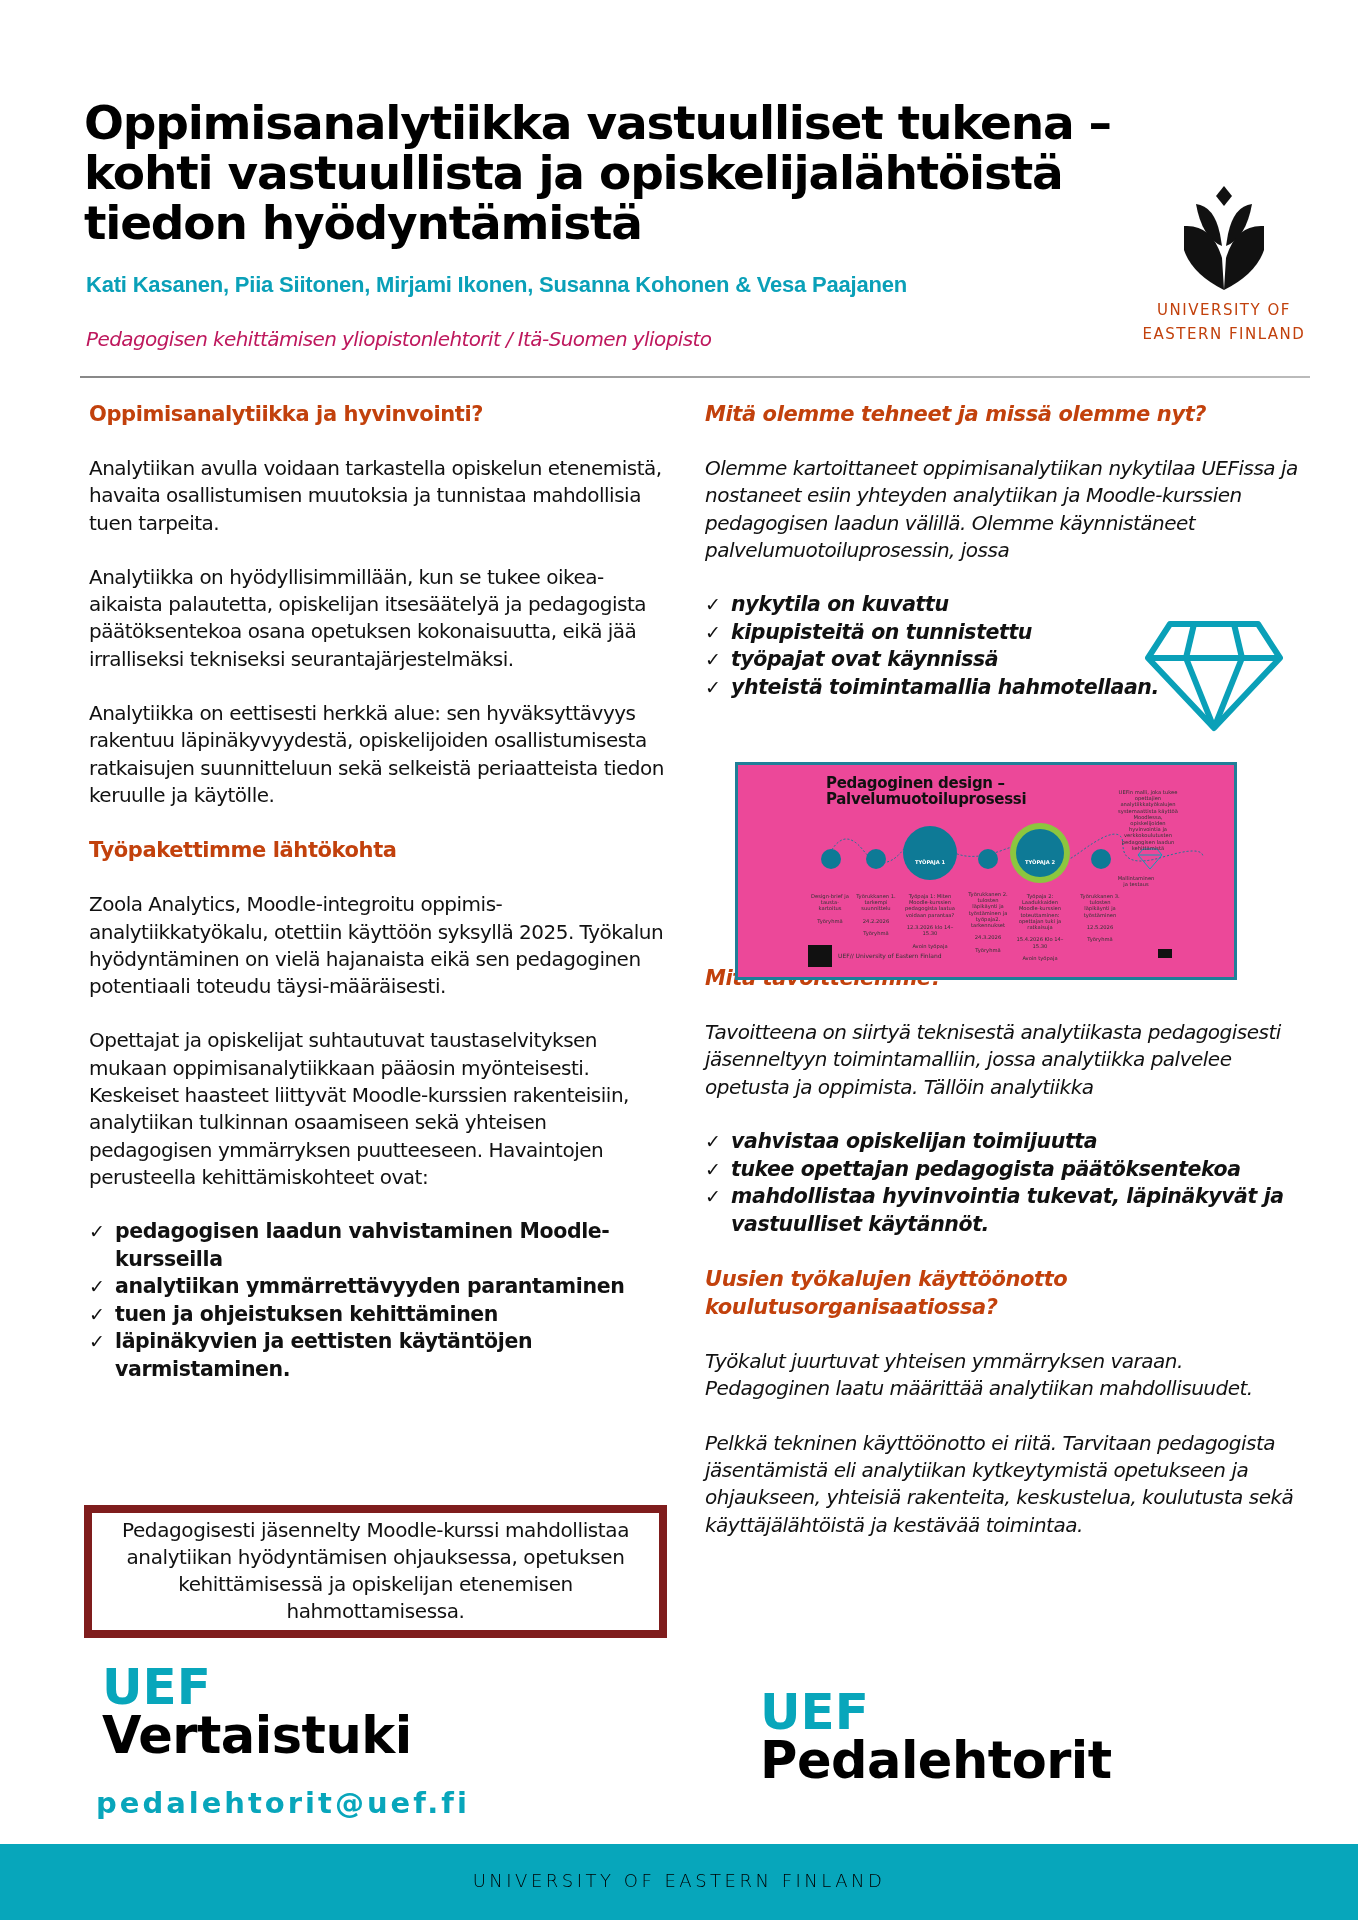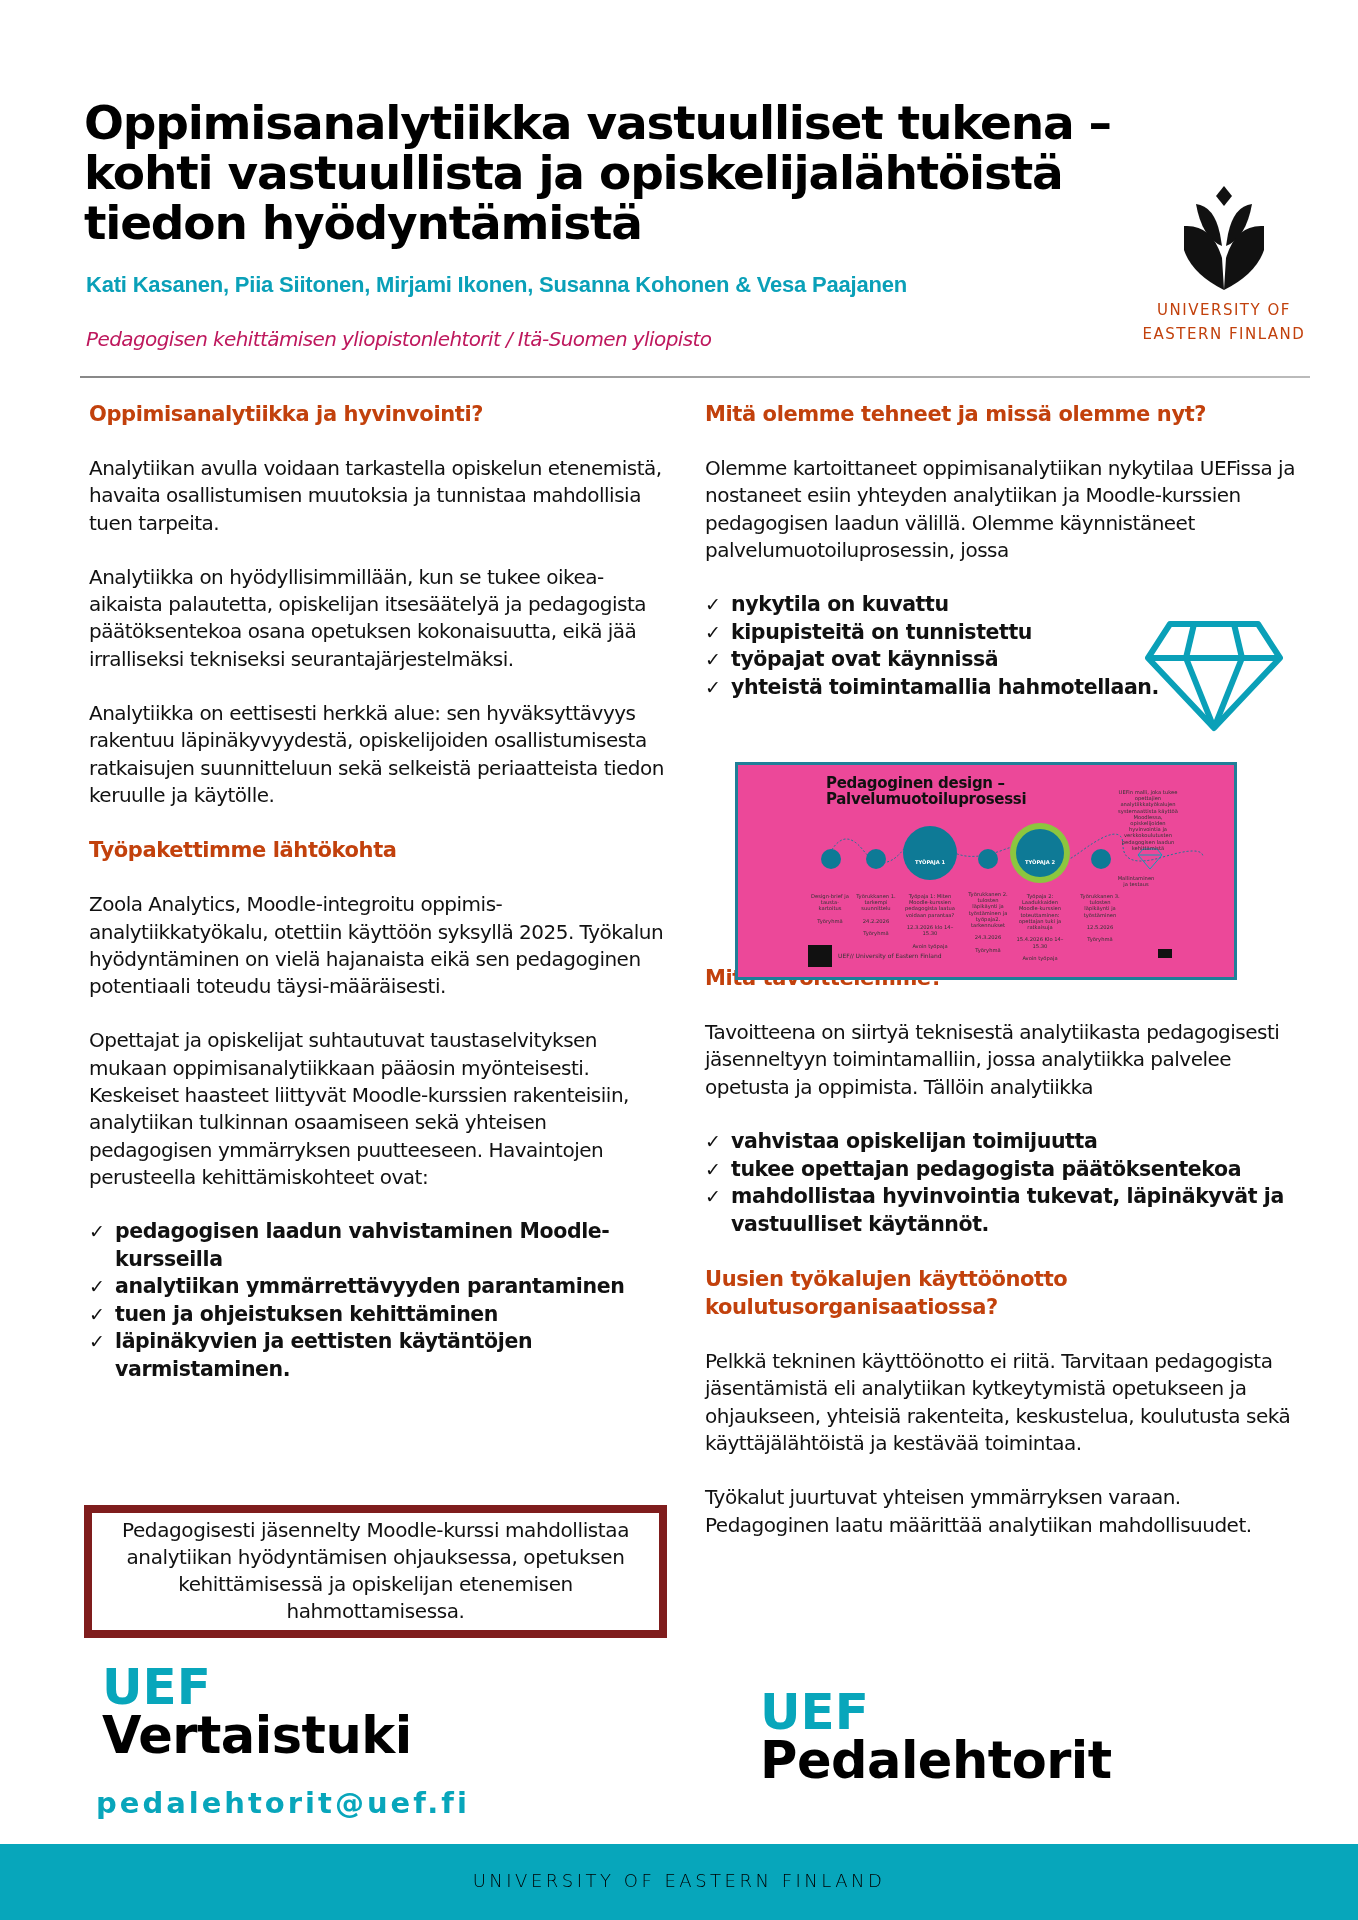--- a/index.html
+++ b/index.html
@@ -8,21 +8,21 @@
   .title span { display: block; }
   .authors { position: absolute; left: 86px; top: 272px; font-family: "Liberation Sans", sans-serif; font-weight: bold; font-size: 22px; color: #0aa0b8; letter-spacing: -0.2px; }
   .affil { position: absolute; left: 86px; top: 327px; font-family: "DejaVu Sans", sans-serif; font-style: italic; font-size: 20px; color: #be185d; letter-spacing: -0.6px; }
   .rule { position: absolute; left: 80px; top: 376px; width: 1230px; height: 2px; background: linear-gradient(to right, #888, #bbb); }
   .logo { position: absolute; left: 1124px; top: 186px; width: 200px; text-align: center; }
   .logo svg { display: block; margin: 0 auto; }
   .logo-text { font-family: "DejaVu Sans", sans-serif; font-size: 15px; letter-spacing: 1.5px; line-height: 24px; color: #c2410c; margin-top: 8px; }
 
   .col { position: absolute; font-size: 20px; line-height: 27.3px; font-family: "DejaVu Sans", sans-serif; letter-spacing: -0.5px; }
   .col-left { left: 89px; top: 400px; width: 580px; }
-  .col-right { left: 705px; top: 400px; width: 600px; }
+  .col-right { left: 705px; top: 400px; width: 600px; font-style: italic; }
   h2 { font-family: "DejaVu Sans", sans-serif; font-weight: bold; font-size: 21px; color: #c2410c; margin: 0 0 27px 0; line-height: 28px; letter-spacing: -0.4px; }
   p { margin: 0 0 27px 0; }
   ul.checks { list-style: none; padding: 0; margin: 0 0 27px 0; }
   ul.checks li { position: relative; padding-left: 26px; font-weight: bold; font-size: 20.5px; line-height: 27.5px; letter-spacing: -0.4px; }
   ul.checks li .chk { position: absolute; left: 0; top: 0; font-weight: normal; font-size: 19px; }
   .callout { position: absolute; left: 84px; top: 1505px; width: 567px; border: 8px solid #7f1d1d; text-align: center; font-size: 20px; line-height: 27px; padding: 4px 0 5px 0; letter-spacing: -0.4px; }
   .diamond { position: absolute; left: 1144px; top: 618px; }
   .process { position: absolute; left: 735px; top: 762px; width: 496px; height: 212px; border: 3px solid #1f7f98; background: #ec4899; overflow: hidden; }
   .process .ptitle { position: absolute; left: 88px; top: 10px; font-weight: bold; font-size: 15px; line-height: 16px; letter-spacing: -0.3px; }
   .process .small { position: absolute; font-size: 5.2px; line-height: 6.2px; text-align: center; color: #333; letter-spacing: 0; }
@@ -89,22 +89,22 @@
   </ul>
   <div style="height:236px"></div>
   <h2>Mitä tavoittelemme?</h2>
   <p>Tavoitteena on siirtyä teknisestä analytiikasta pedagogisesti jäsenneltyyn toimintamalliin, jossa analytiikka palvelee opetusta ja oppimista. Tällöin analytiikka</p>
   <ul class="checks">
     <li><span class="chk">✓</span><span>vahvistaa opiskelijan toimijuutta</span></li>
     <li><span class="chk">✓</span><span>tukee opettajan pedagogista päätöksentekoa</span></li>
     <li><span class="chk">✓</span><span>mahdollistaa hyvinvointia tukevat, läpinäkyvät ja vastuulliset käytännöt.</span></li>
   </ul>
   <h2>Uusien työkalujen käyttöönotto koulutusorganisaatiossa?</h2>
+  <p>Työkalut juurtuvat yhteisen ymmärryksen varaan. Pedagoginen laatu määrittää analytiikan mahdollisuudet.</p>
   <p>Pelkkä tekninen käyttöönotto ei riitä. Tarvitaan pedagogista jäsentämistä eli analytiikan kytkeytymistä opetukseen ja ohjaukseen, yhteisiä rakenteita, keskustelua, koulutusta sekä käyttäjälähtöistä ja kestävää toimintaa.</p>
-  <p>Työkalut juurtuvat yhteisen ymmärryksen varaan. Pedagoginen laatu määrittää analytiikan mahdollisuudet.</p>
 </div>
 
 <svg class="diamond" width="140" height="116" viewBox="0 0 140 116">
   <g fill="none" stroke="#0aa0b8" stroke-width="6" stroke-linejoin="round">
     <polygon points="26,6 114,6 136,40 70,110 4,40"></polygon>
     <line x1="4" y1="40" x2="136" y2="40"></line>
     <line x1="50" y1="6" x2="42" y2="40"></line>
     <line x1="90" y1="6" x2="98" y2="40"></line>
     <line x1="42" y1="40" x2="70" y2="110"></line>
     <line x1="98" y1="40" x2="70" y2="110"></line>

